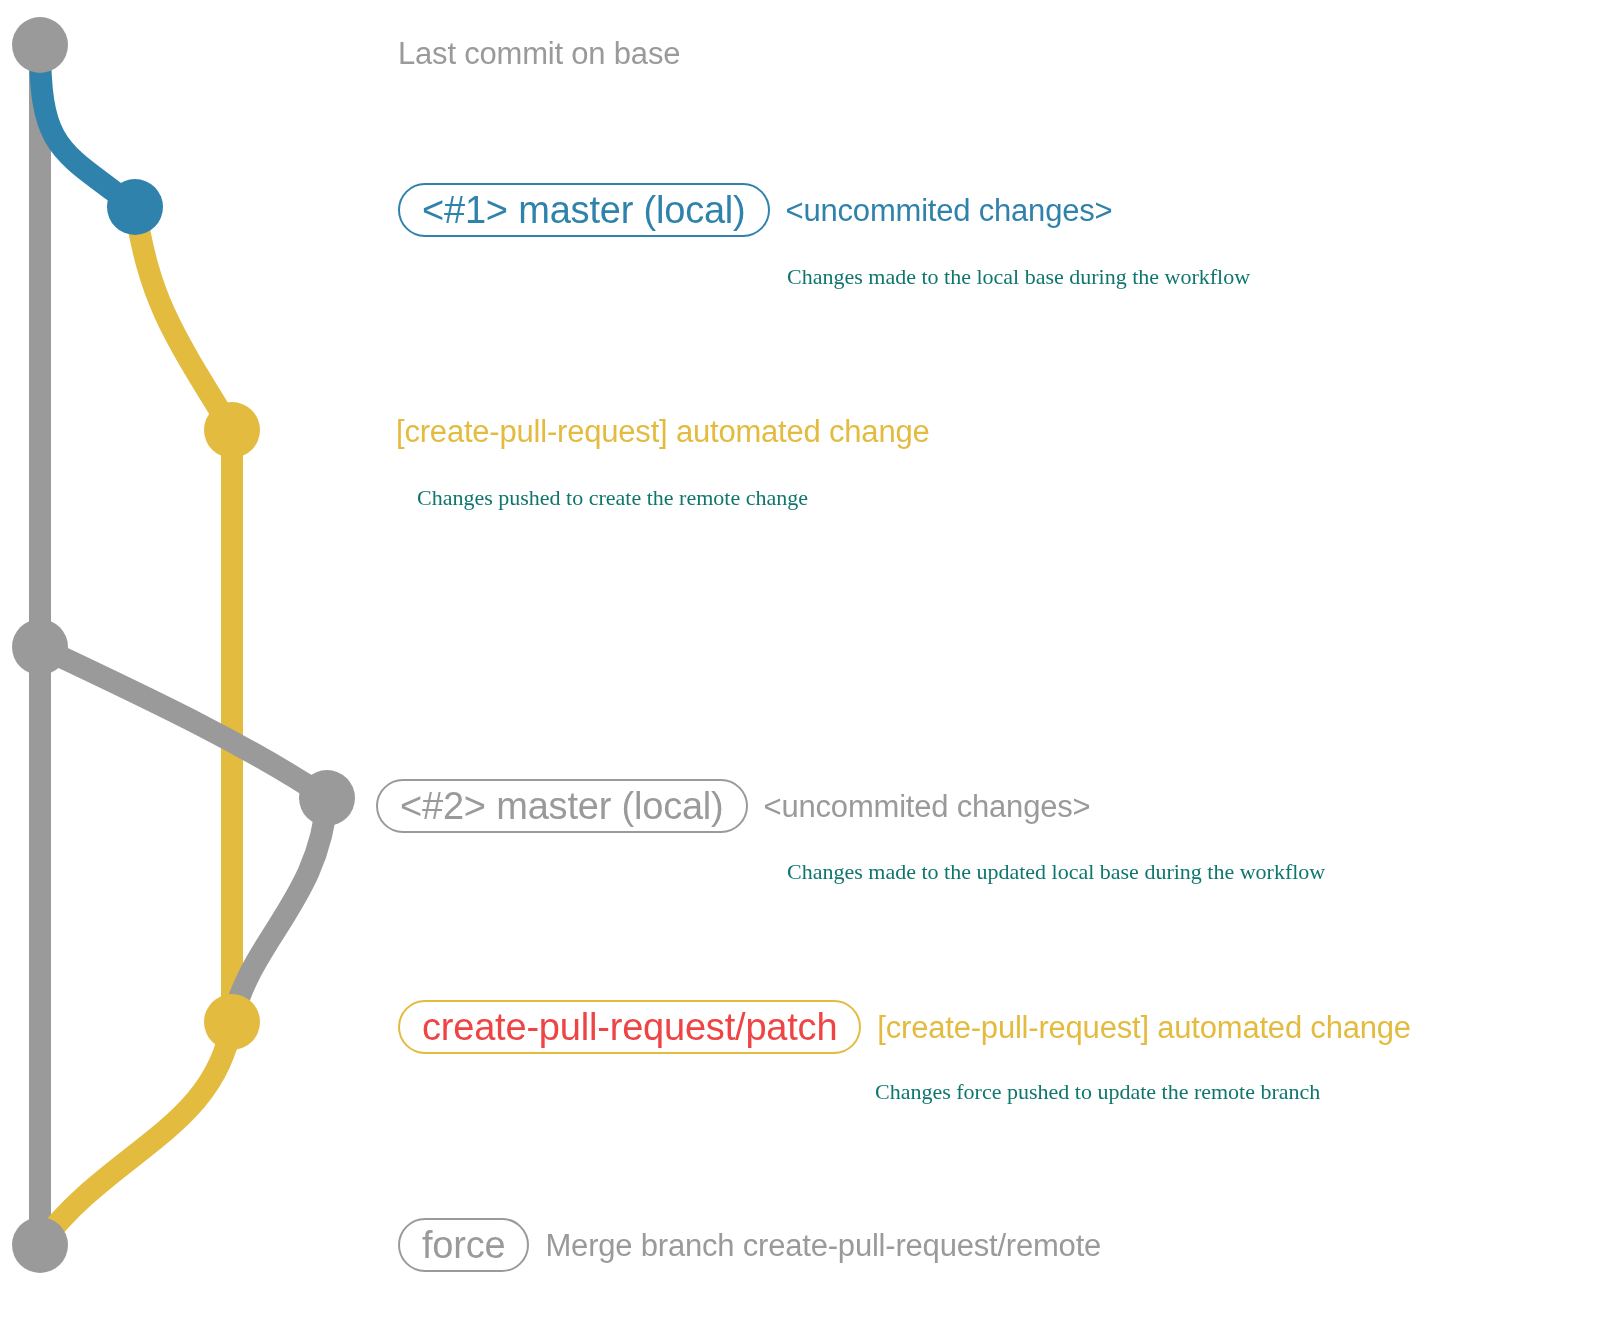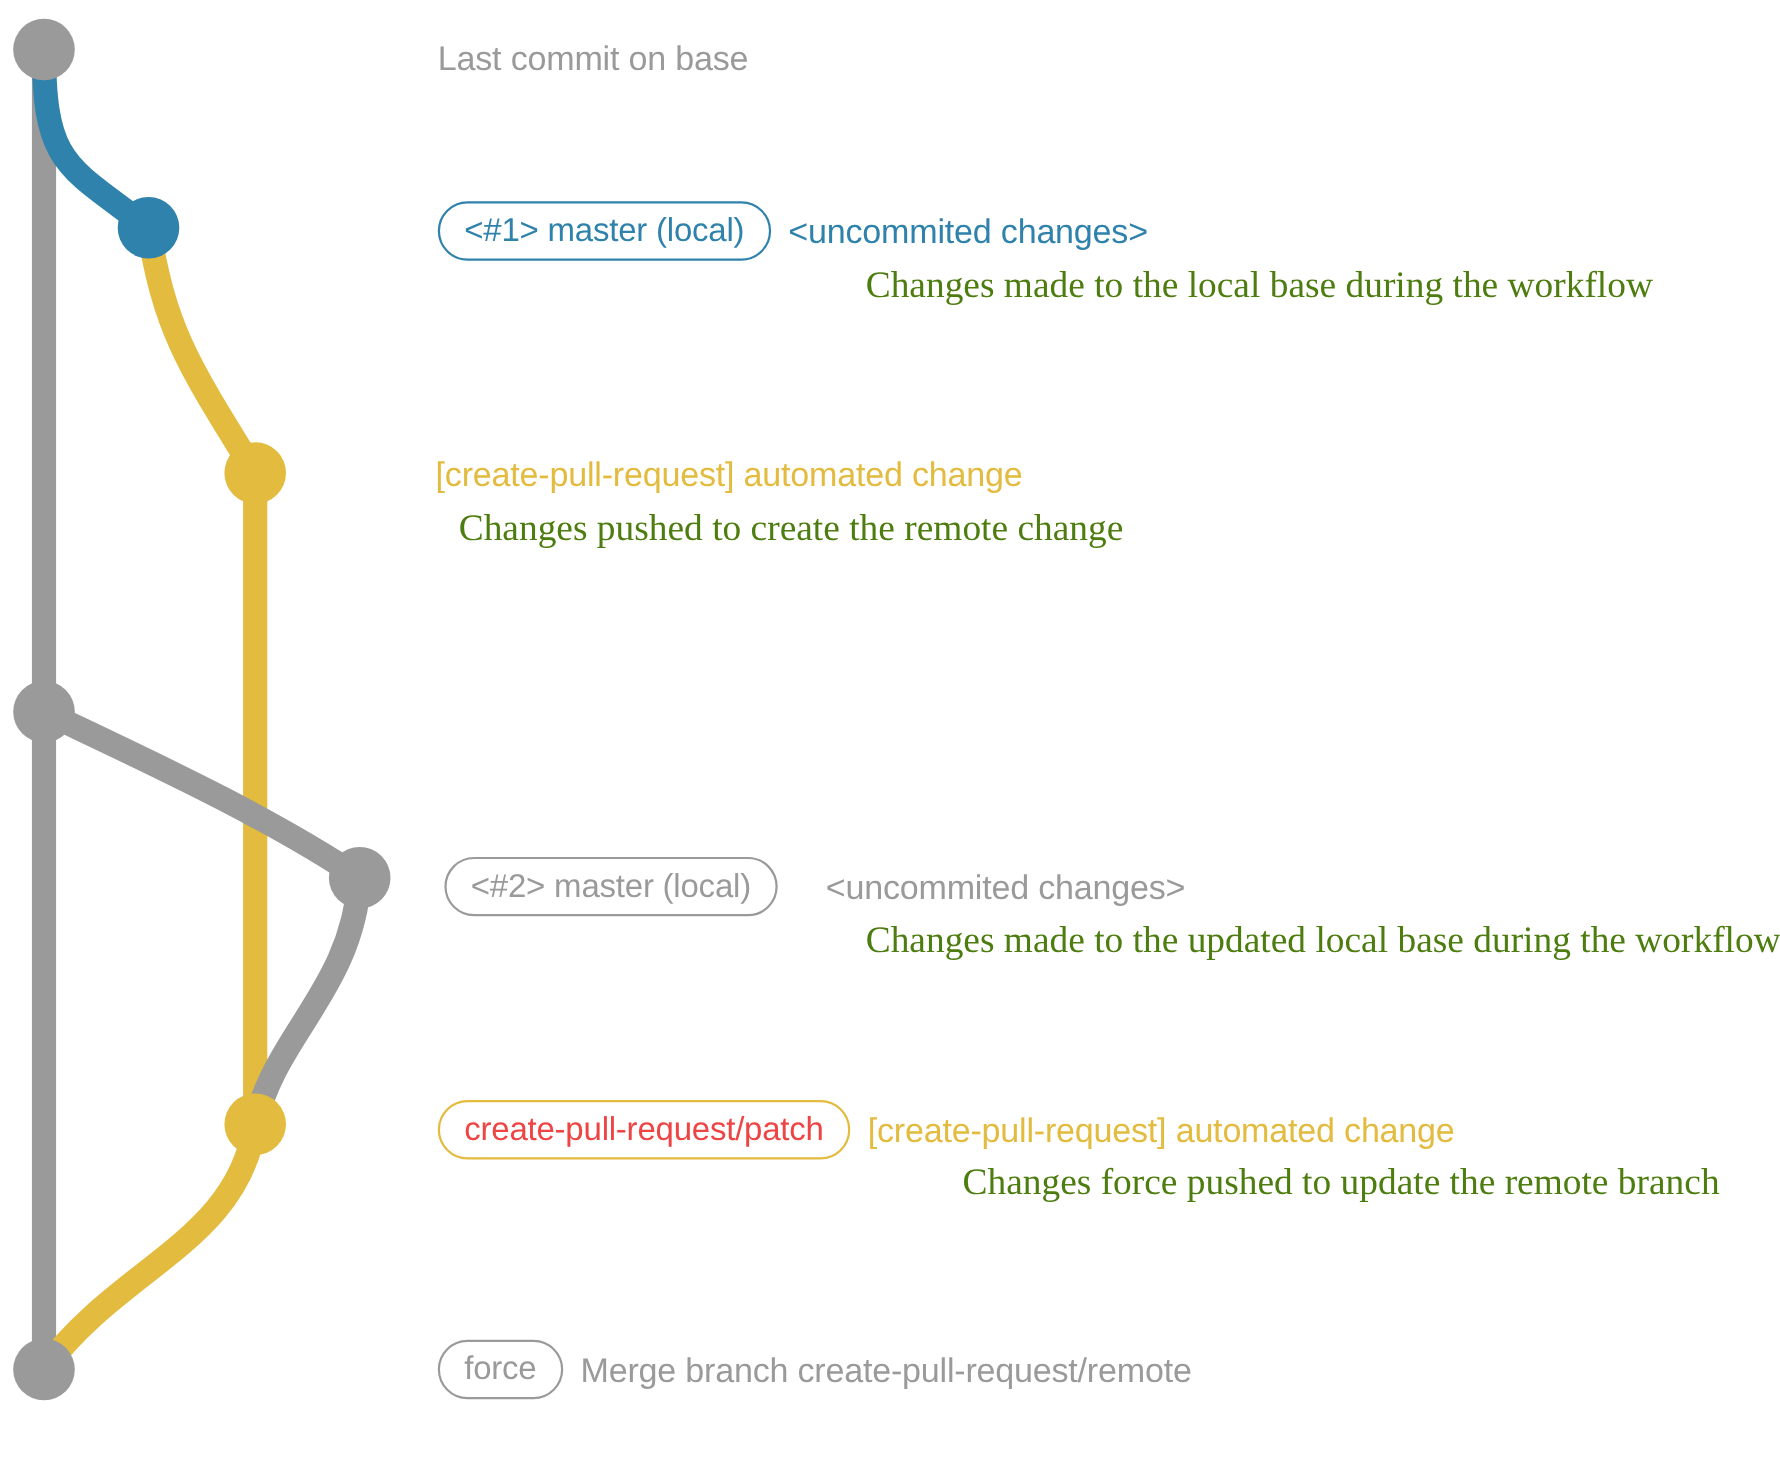--- a/index.html
+++ b/index.html
@@ -37,21 +37,21 @@
   .pill {
     display: inline-flex;
     align-items: center;
     justify-content: center;
     box-sizing: border-box;
     height: 54px;
     padding: 0 22px;
     border: 2px solid #9a9a9a;
     border-radius: 27px;
     color: #9a9a9a;
-    font-size: 30px;
+    font-size: 38px;
     line-height: 1;
     letter-spacing: -0.2px;
     background: transparent;
   }
   .pill.blue   { border-color: #2f82ab; color: #2f82ab; }
   .pill.yellow { border-color: #e3bb3f; color: #ef4444; }
   .pill.gray   { border-color: #9a9a9a; color: #9a9a9a; }
 
   .subject {
     font-size: 31px;
@@ -69,24 +69,25 @@
     line-height: 1;
     letter-spacing: -0.2px;
     white-space: nowrap;
   }
   .standalone.gray   { color: #9a9a9a; }
   .standalone.yellow { color: #e3bb3f; }
 
   .note {
     position: absolute;
     font-family: "Liberation Serif", serif;
-    font-size: 34px;
+    font-size: 22px;
     line-height: 1;
-    color: #4d7c0f;
+    color: #0f766e;
     white-space: nowrap;
+    margin-top: 23px;
   }
 </style>
 </head>
 <body>
 
 <div id="canvas">
 
   <svg id="graph-svg" viewBox="0 0 380 1344">
 
     <path d="M 40 45 L 40 1245" stroke="#9a9a9a" stroke-width="22" fill="none" stroke-linecap="round"></path>
@@ -116,21 +117,21 @@
   <div class="row" style="left:398px; top:183px;">
     <span class="pill blue">&lt;#1&gt; master (local)</span>
     <span class="subject blue">&lt;uncommited changes&gt;</span>
   </div>
   <div class="note" style="left:787px; top:243px;">Changes made to the local base during the workflow</div>
 
   <div class="standalone yellow" style="left:396px; top:416px;">[create-pull-request] automated change</div>
   <div class="note" style="left:417px; top:464px;">Changes pushed to create the remote change</div>
 
 
-  <div class="row" style="left:404px; top:779px;gap:28px;">
+  <div class="row" style="left:376px; top:779px;">
     <span class="pill gray">&lt;#2&gt; master (local)</span>
     <span class="subject gray">&lt;uncommited changes&gt;</span>
   </div>
   <div class="note" style="left:787px; top:838px;">Changes made to the updated local base during the workflow</div>
 
   <div class="row" style="left:398px; top:1000px;">
     <span class="pill yellow">create-pull-request/patch</span>
     <span class="subject yellow">[create-pull-request] automated change</span>
   </div>
   <div class="note" style="left:875px; top:1058px;">Changes force pushed to update the remote branch</div>

